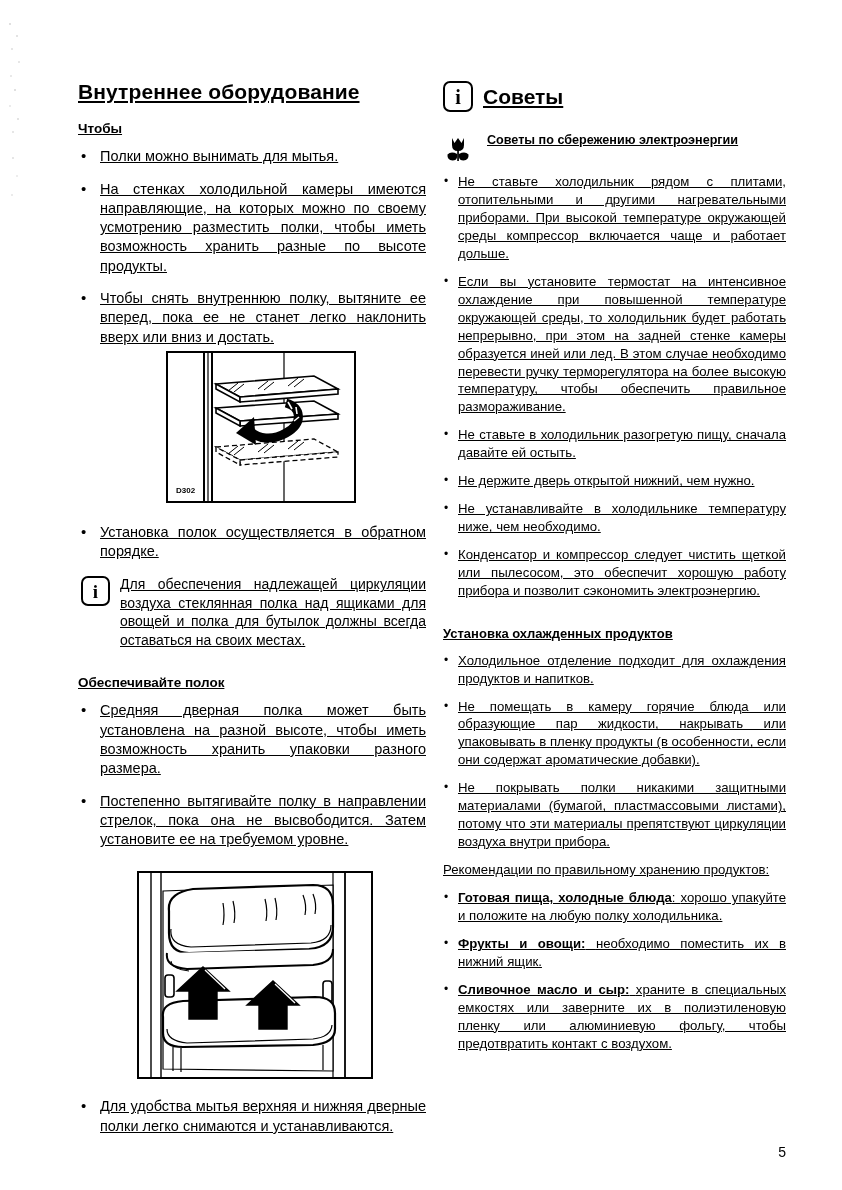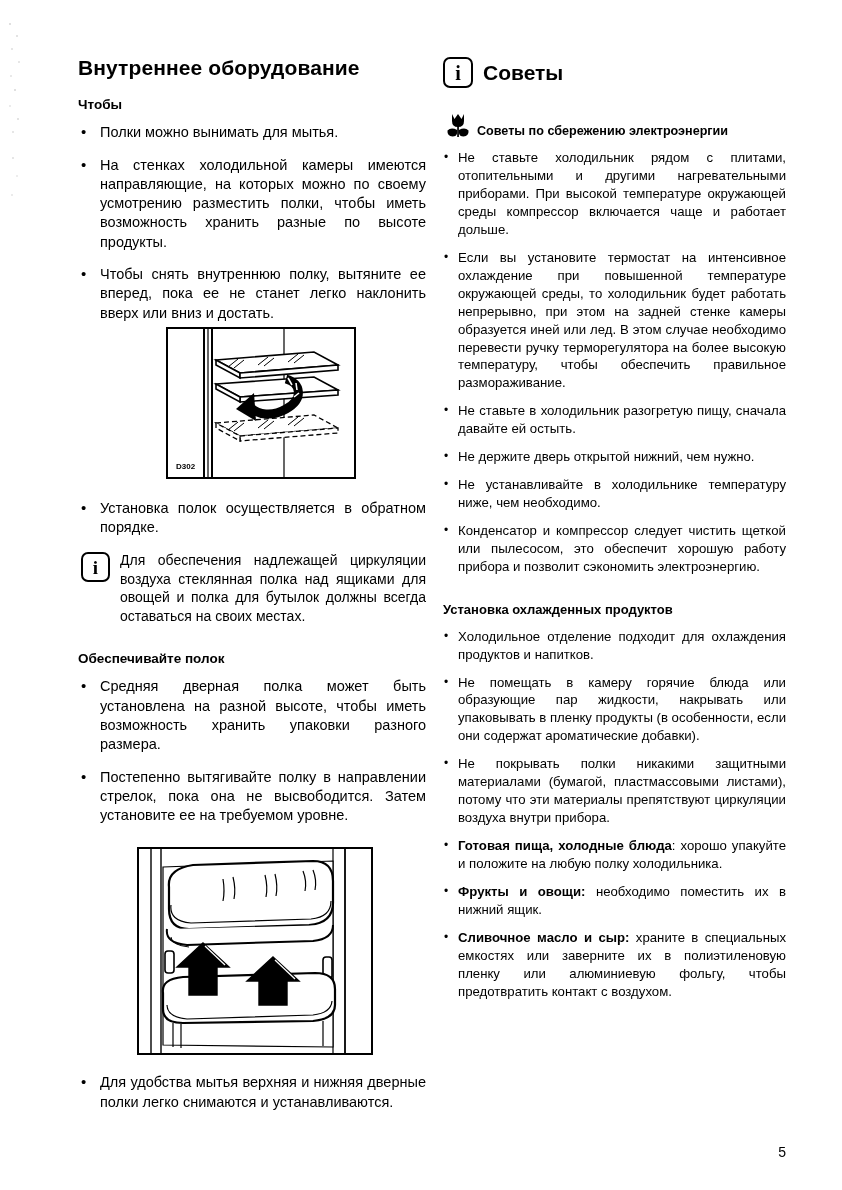--- a/index.html
+++ b/index.html
@@ -44,21 +44,22 @@
     height: 60px;
     opacity: 0.18;
     background:
       radial-gradient(circle at 5px 8px, #555 0.6px, transparent 1.2px),
       radial-gradient(circle at 9px 26px, #666 0.5px, transparent 1.1px),
       radial-gradient(circle at 4px 45px, #555 0.5px, transparent 1.1px);
   }
 
   .col {
     position: absolute;
-    top: 56px;
+    top: 80px;
+    text-decoration: underline;
   }
   .col-left  { left: 78px;  width: 348px; }
   .col-right { left: 443px; width: 343px; }
 
   h1.section-title {
     font-size: 21px;
     font-weight: bold;
     letter-spacing: 0.1px;
     margin: 0 0 18px 0;
     line-height: 1.1;
@@ -165,22 +166,22 @@
   .tips-heading .icon-info::before { font-size: 20px; }
   .tips-heading-label {
     font-size: 21px;
     font-weight: bold;
     line-height: 1;
     text-align: center;
   }
 
   .energy-heading {
     display: flex;
-    align-items: flex-end;
-    gap: 4px;
+    align-items: flex-start;
+    gap: 14px;
     margin: 0 0 9px 0;
   }
   .energy-heading-label {
     font-size: 12.6px;
     font-weight: bold;
     line-height: 1.1;
     padding-bottom: 1px;
   }
   .icon-tulip { flex: 0 0 auto; width: 30px; height: 30px; }
 
@@ -372,20 +373,21 @@
     </ul>
 
     <h2 class="sub-title spaced-top">Установка охлажденных продуктов</h2>
 
     <ul class="bullets">
       <li>Холодильное отделение подходит для охлаждения продуктов и напитков.</li>
       <li>Не помещать в камеру горячие блюда или образующие пар жидкости, накрывать или упаковывать в пленку продукты (в особенности, если они содержат ароматические добавки).</li>
       <li>Не покрывать полки никакими защитными материалами (бумагой, пластмассовыми листами), потому что эти материалы препятствуют циркуляции воздуха внутри прибора.</li>
     </ul>
 
+    <p class="plain-para">Рекомендации по правильному хранению продуктов:</p>
 
     <ul class="bullets">
       <li>
         <b>Готовая пища, холодные блюда</b><span>: </span><span>хорошо упакуйте и положите на любую полку холодильника.</span>
       </li>
       <li>
         <b>Фрукты и овощи:</b><span> </span><span>необходимо поместить их в нижний ящик.</span>
       </li>
       <li>
         <b>Сливочное масло и сыр:</b><span> </span><span>храните в специальных емкостях или заверните их в полиэтиленовую пленку или алюминиевую фольгу, чтобы предотвратить контакт с воздухом.</span>

